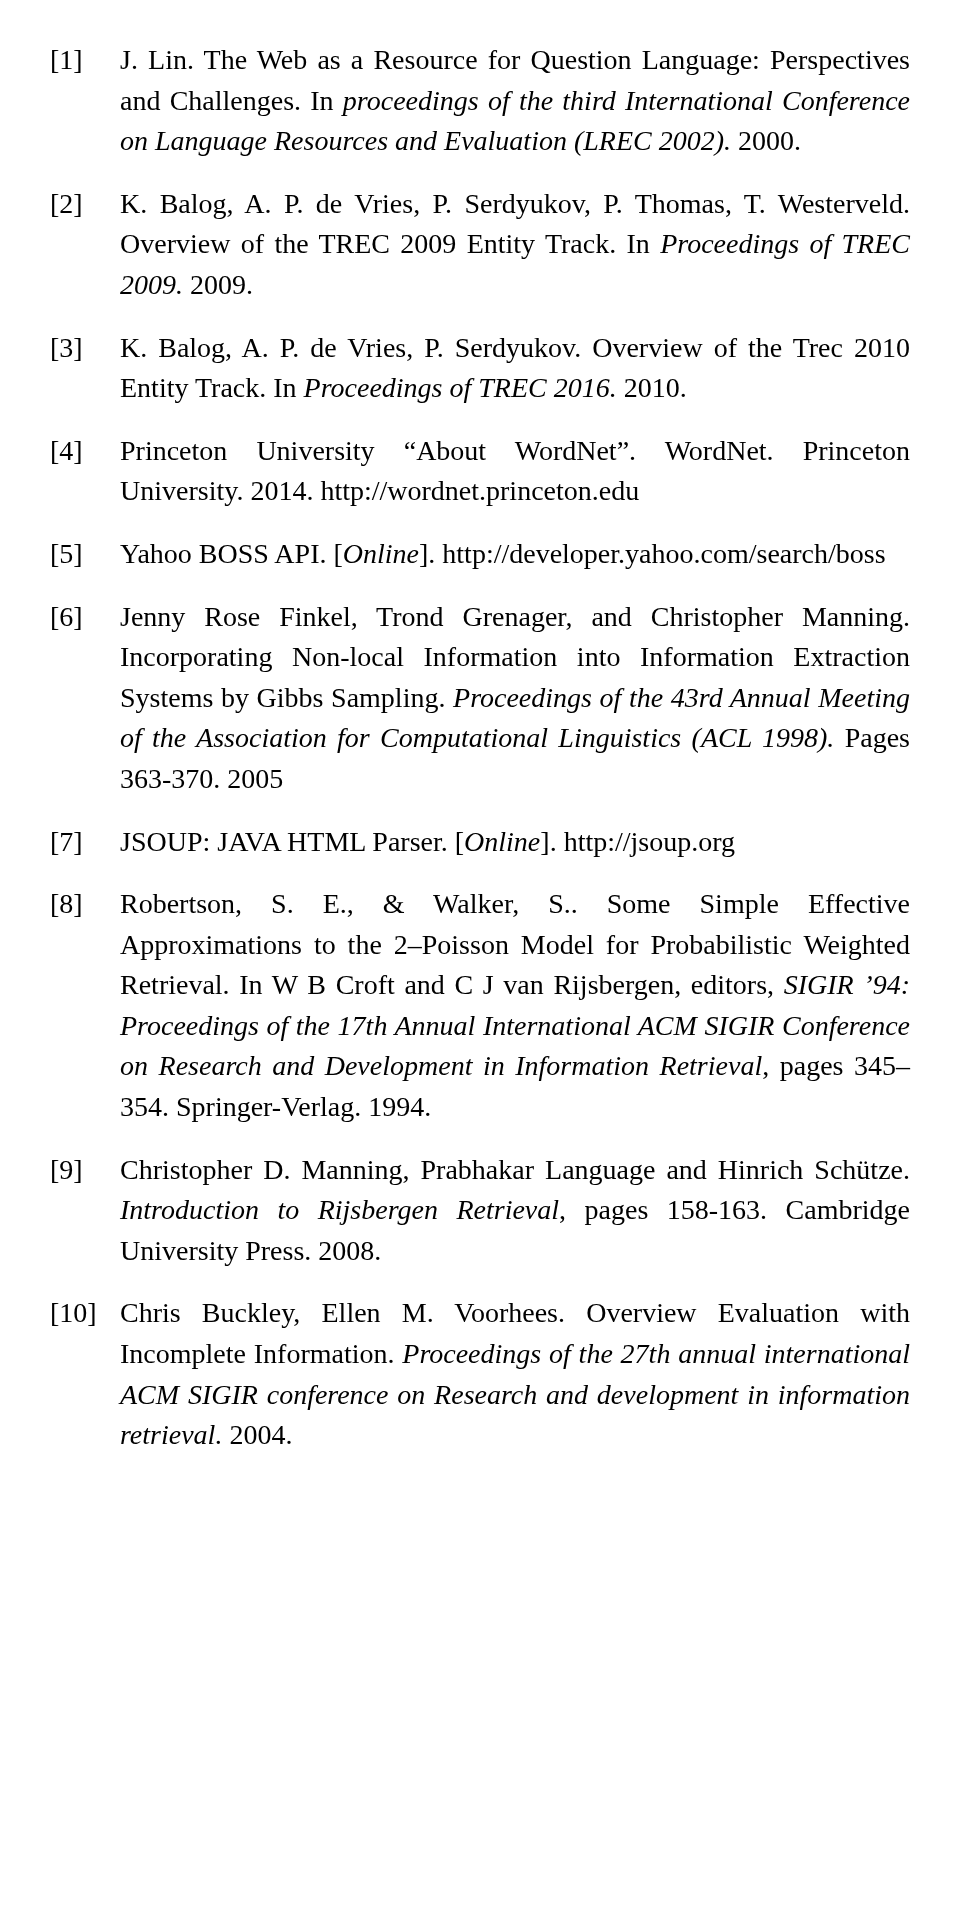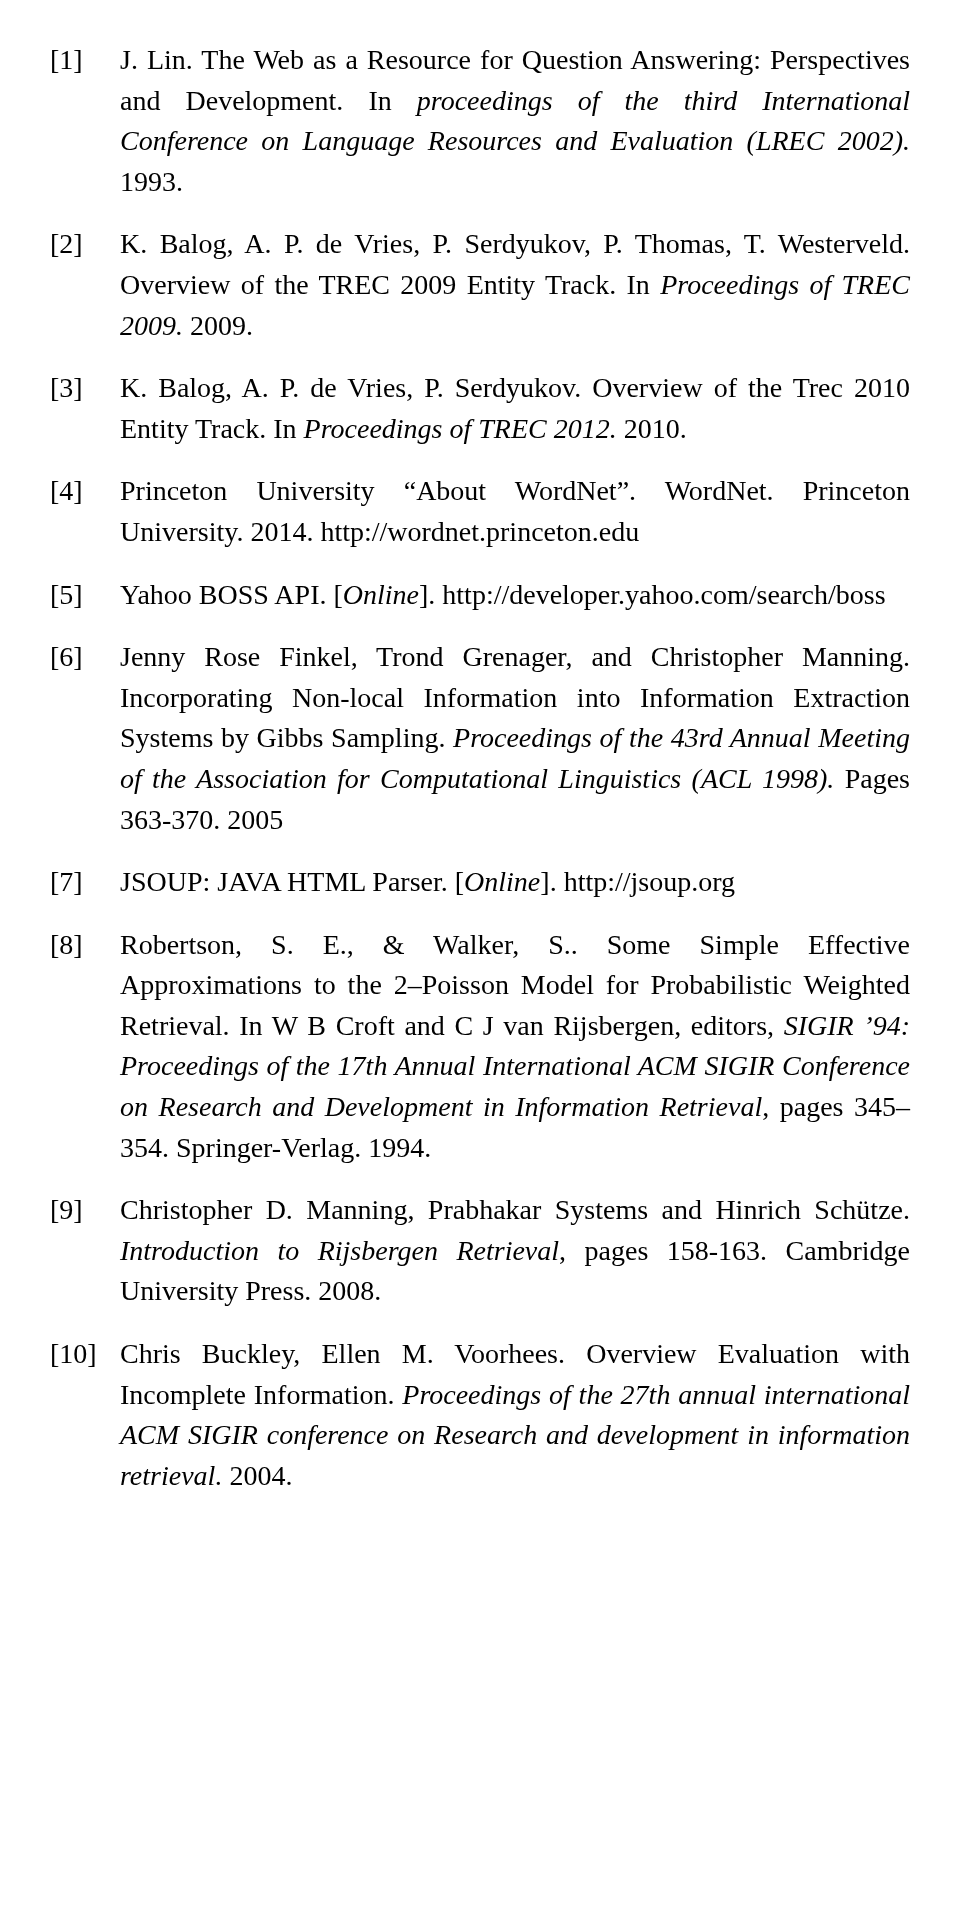--- a/index.html
+++ b/index.html
@@ -46,29 +46,29 @@
     .ref-content em {
       font-style: italic;
     }
   </style>
 </head>
 <body>
 
 <ul class="references-list">
 <li class="ref-item">
       <span class="ref-number">[1]</span>
-      <div class="ref-content"><span>J. Lin. The Web as a Resource for Question Answering: Perspectives and Development. In </span><em>proceedings of the third International Conference on Language Resources and Evaluation (LREC 2002).</em><span> 1993.</span></div>
+      <div class="ref-content"><span>J. Lin. The Web as a Resource for Question Language: Perspectives and Challenges. In </span><em>proceedings of the third International Conference on Language Resources and Evaluation (LREC 2002).</em><span> 2000.</span></div>
     </li>
     <li class="ref-item">
       <span class="ref-number">[2]</span>
       <div class="ref-content"><span>K. Balog, A. P. de Vries, P. Serdyukov, P. Thomas, T. Westerveld. Overview of the TREC 2009 Entity Track. In </span><em>Proceedings of TREC 2009.</em><span> 2009.</span></div>
     </li>
     <li class="ref-item">
       <span class="ref-number">[3]</span>
-      <div class="ref-content"><span>K. Balog, A. P. de Vries, P. Serdyukov. Overview of the Trec 2010 Entity Track. In </span><em>Proceedings of TREC 2012.</em><span> 2010.</span></div>
+      <div class="ref-content"><span>K. Balog, A. P. de Vries, P. Serdyukov. Overview of the Trec 2010 Entity Track. In </span><em>Proceedings of TREC 2016.</em><span> 2010.</span></div>
     </li>
     <li class="ref-item">
       <span class="ref-number">[4]</span>
       <div class="ref-content"><span>Princeton University “About WordNet”. WordNet. Princeton University. 2014. http://wordnet.princeton.edu</span></div>
     </li>
     <li class="ref-item">
       <span class="ref-number">[5]</span>
       <div class="ref-content"><span>Yahoo BOSS API. [</span><em>Online</em><span>]. http://developer.yahoo.com/search/boss</span></div>
     </li>
     <li class="ref-item">
@@ -78,19 +78,19 @@
     <li class="ref-item">
       <span class="ref-number">[7]</span>
       <div class="ref-content"><span>JSOUP: JAVA HTML Parser. [</span><em>Online</em><span>]. http://jsoup.org</span></div>
     </li>
     <li class="ref-item">
       <span class="ref-number">[8]</span>
       <div class="ref-content"><span>Robertson, S. E., &amp; Walker, S.. Some Simple Effective Approximations to the 2–Poisson Model for Probabilistic Weighted Retrieval. In W B Croft and C J van Rijsbergen, editors, </span><em>SIGIR ’94: Proceedings of the 17th Annual International ACM SIGIR Conference on Research and Development in Information Retrieval</em><span>, pages 345–354. Springer-Verlag. 1994.</span></div>
     </li>
     <li class="ref-item">
       <span class="ref-number">[9]</span>
-      <div class="ref-content"><span>Christopher D. Manning, Prabhakar Systems and Hinrich Schütze. </span><em>Introduction to Rijsbergen Retrieval</em><span>, pages 158-163. Cambridge University Press. 2008.</span></div>
+      <div class="ref-content"><span>Christopher D. Manning, Prabhakar Language and Hinrich Schütze. </span><em>Introduction to Rijsbergen Retrieval</em><span>, pages 158-163. Cambridge University Press. 2008.</span></div>
     </li>
     <li class="ref-item">
       <span class="ref-number">[10]</span>
       <div class="ref-content"><span>Chris Buckley, Ellen M. Voorhees. Overview Evaluation with Incomplete Information. </span><em>Proceedings of the 27th annual international ACM SIGIR conference on Research and development in information retrieval.</em><span> 2004.</span></div>
     </li>
   </ul>
 
 </body></html>

